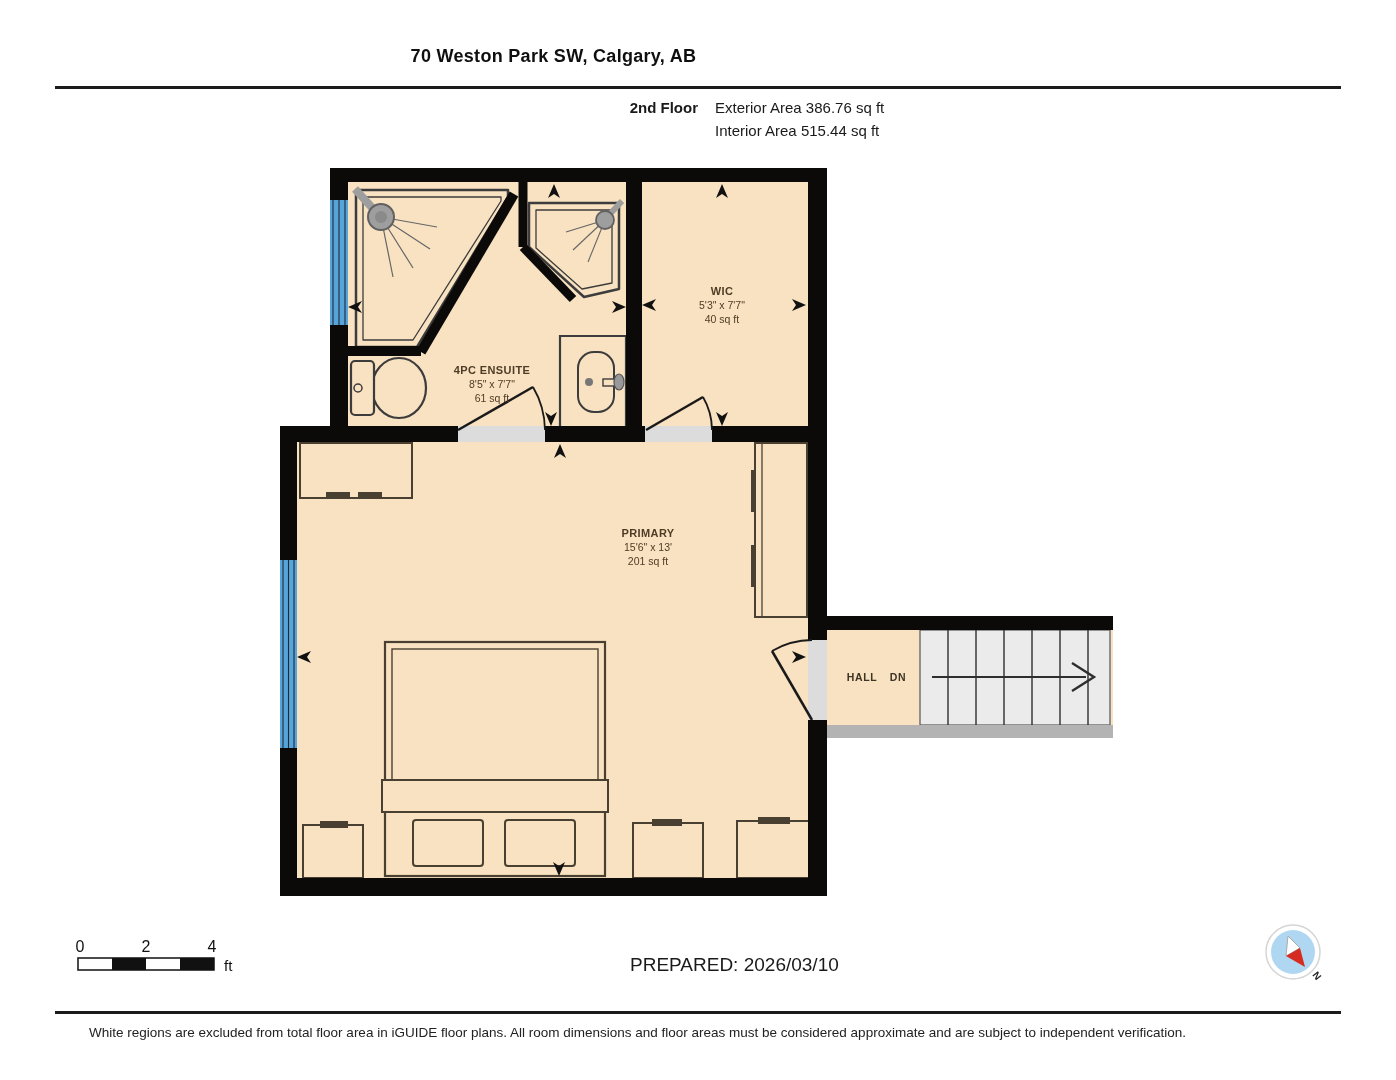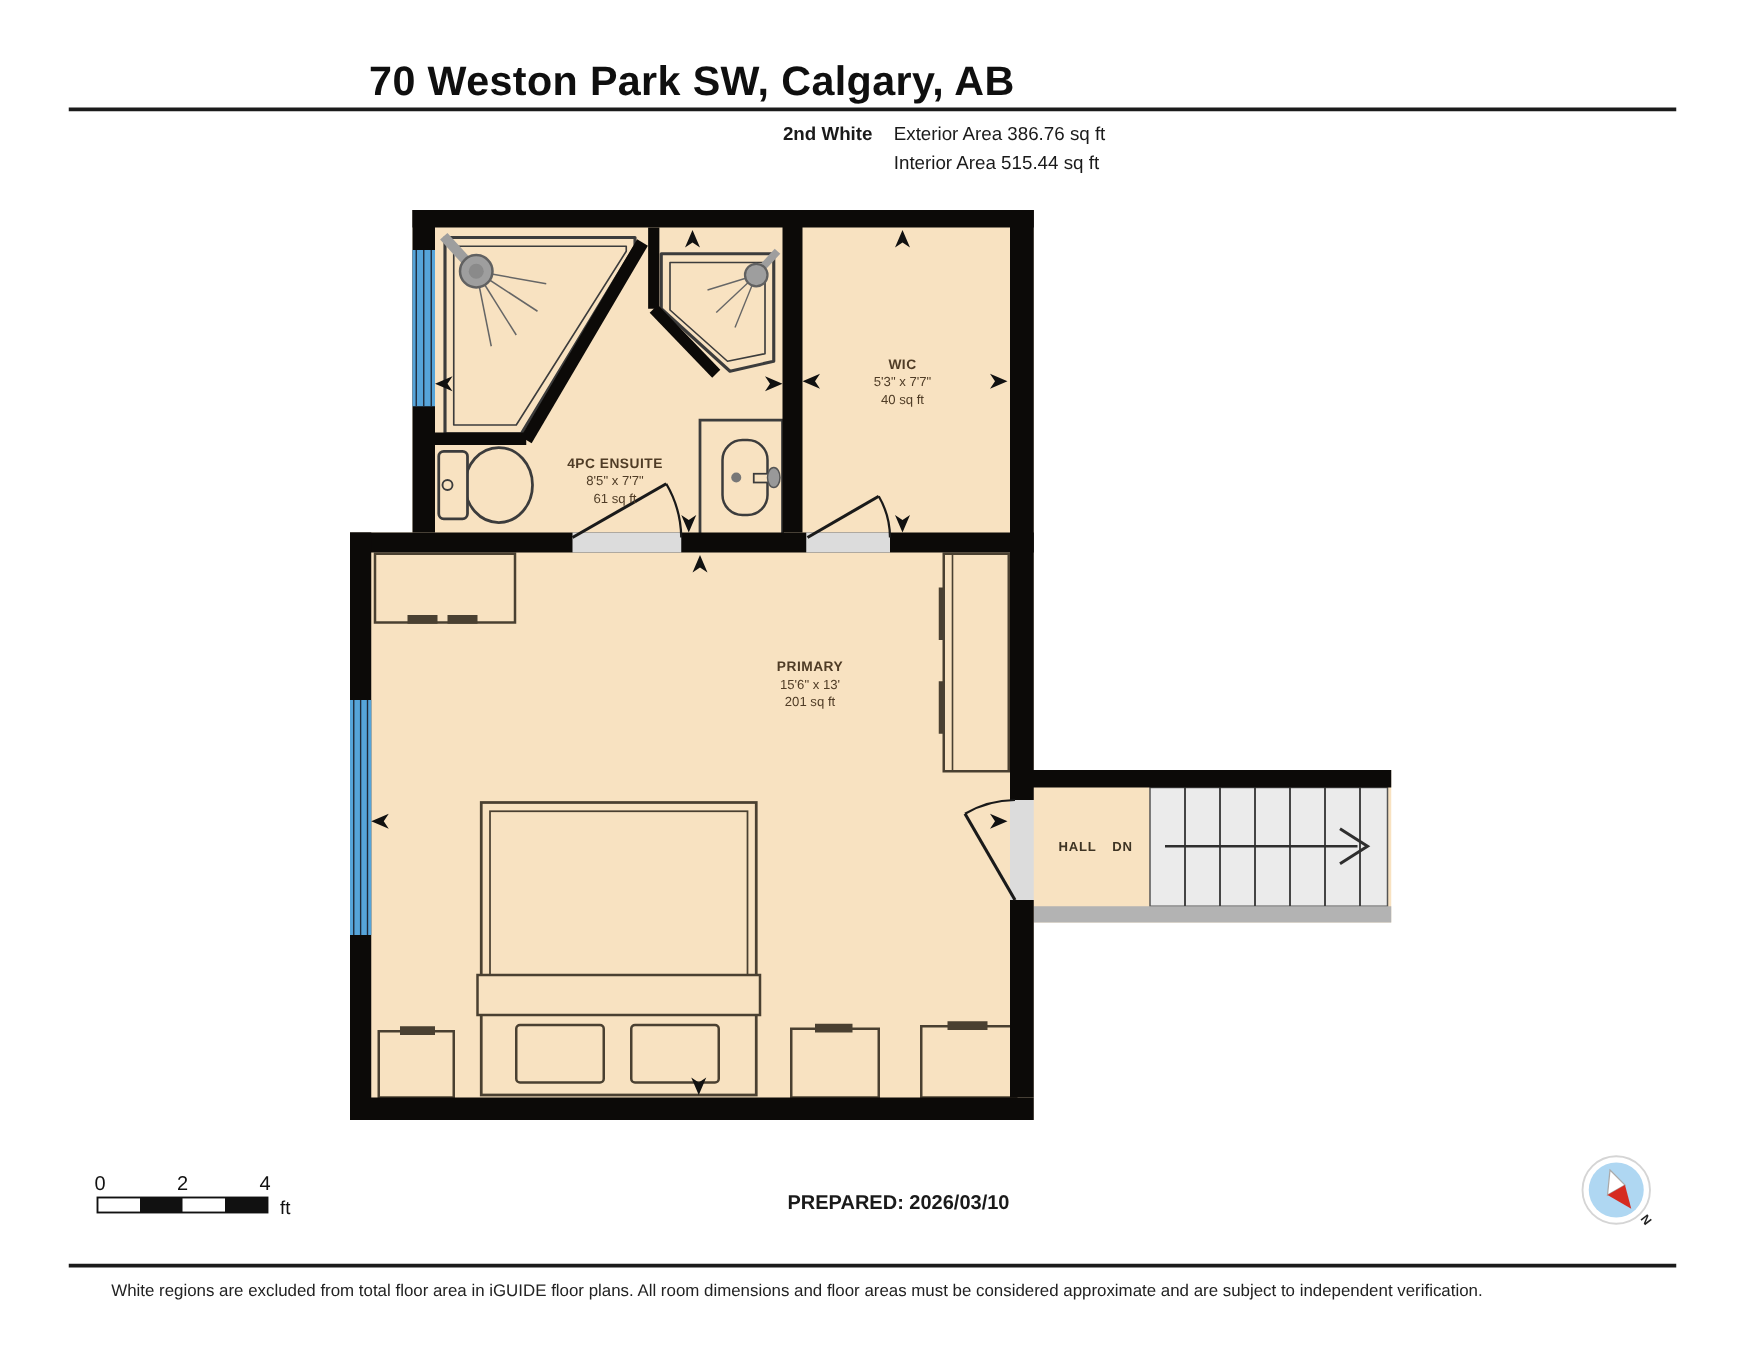--- a/index.html
+++ b/index.html
@@ -3,44 +3,44 @@
 <meta charset="utf-8">
 <style>
   html,body{margin:0;padding:0;}
   body{
     width:1396px;height:1080px;position:relative;background:#ffffff;
     font-family:"Liberation Sans", sans-serif;color:#111;overflow:hidden;
   }
   .abs{position:absolute;}
   .title{
     top:46px;left:0;width:1107px;text-align:center;
-    font-size:33px;font-weight:bold;color:#0f0f0f;letter-spacing:0.3px;
+    font-size:18px;font-weight:bold;color:#0f0f0f;letter-spacing:0.3px;
   }
   .hrule{left:55px;width:1286px;height:3px;background:#1b1b1b;}
   .rule-top{top:86px;}
   .rule-bottom{top:1011px;}
   .floor-label{top:99px;left:450px;width:248px;text-align:right;font-size:15px;font-weight:bold;color:#1a1a1a;}
   .area-line{left:715px;font-size:15px;color:#1a1a1a;text-align:right;}
   .ext{top:99px;} .int{top:122px;}
-  .prepared{top:954px;left:630px;font-size:16px;font-weight:700;color:#1a1a1a;}
+  .prepared{top:954px;left:630px;font-size:19px;font-weight:400;color:#1a1a1a;}
   .disclaimer{top:1025px;left:57px;width:1300px;font-size:13.5px;color:#222;margin-left:32px;}
   svg text{font-family:"Liberation Sans", sans-serif;}
   .room-name{font-size:11px;fill:#4f3c26;font-weight:bold;letter-spacing:0.4px;}
   .room-dim{font-size:10.5px;fill:#4f3c26;}
   .hall-txt{font-size:10.5px;fill:#3e3424;font-weight:bold;letter-spacing:0.6px;}
   .scale-num{font-size:16px;fill:#111;}
   .scale-ft{font-size:15px;fill:#111;}
   .north{font-size:10px;fill:#222;font-weight:bold;}
 </style>
 </head>
 <body>
 
 <div class="abs title">70 Weston Park SW, Calgary, AB</div>
 <div class="abs hrule rule-top"></div>
-<div class="abs floor-label">2nd White</div>
+<div class="abs floor-label">2nd Floor</div>
 <div class="abs area-line ext">Exterior Area 386.76 sq ft</div>
 <div class="abs area-line int">Interior Area 515.44 sq ft</div>
 
 <svg class="abs" style="top:0;left:0" width="1396" height="1080" viewBox="0 0 1396 1080">
 
   <g>
     <rect x="330" y="168" width="497" height="274" fill="#F8E2C1"></rect>
     <rect x="280" y="426" width="547" height="470" fill="#F8E2C1"></rect>
     <rect x="818" y="616" width="295" height="122" fill="#F8E2C1"></rect>
   </g>

